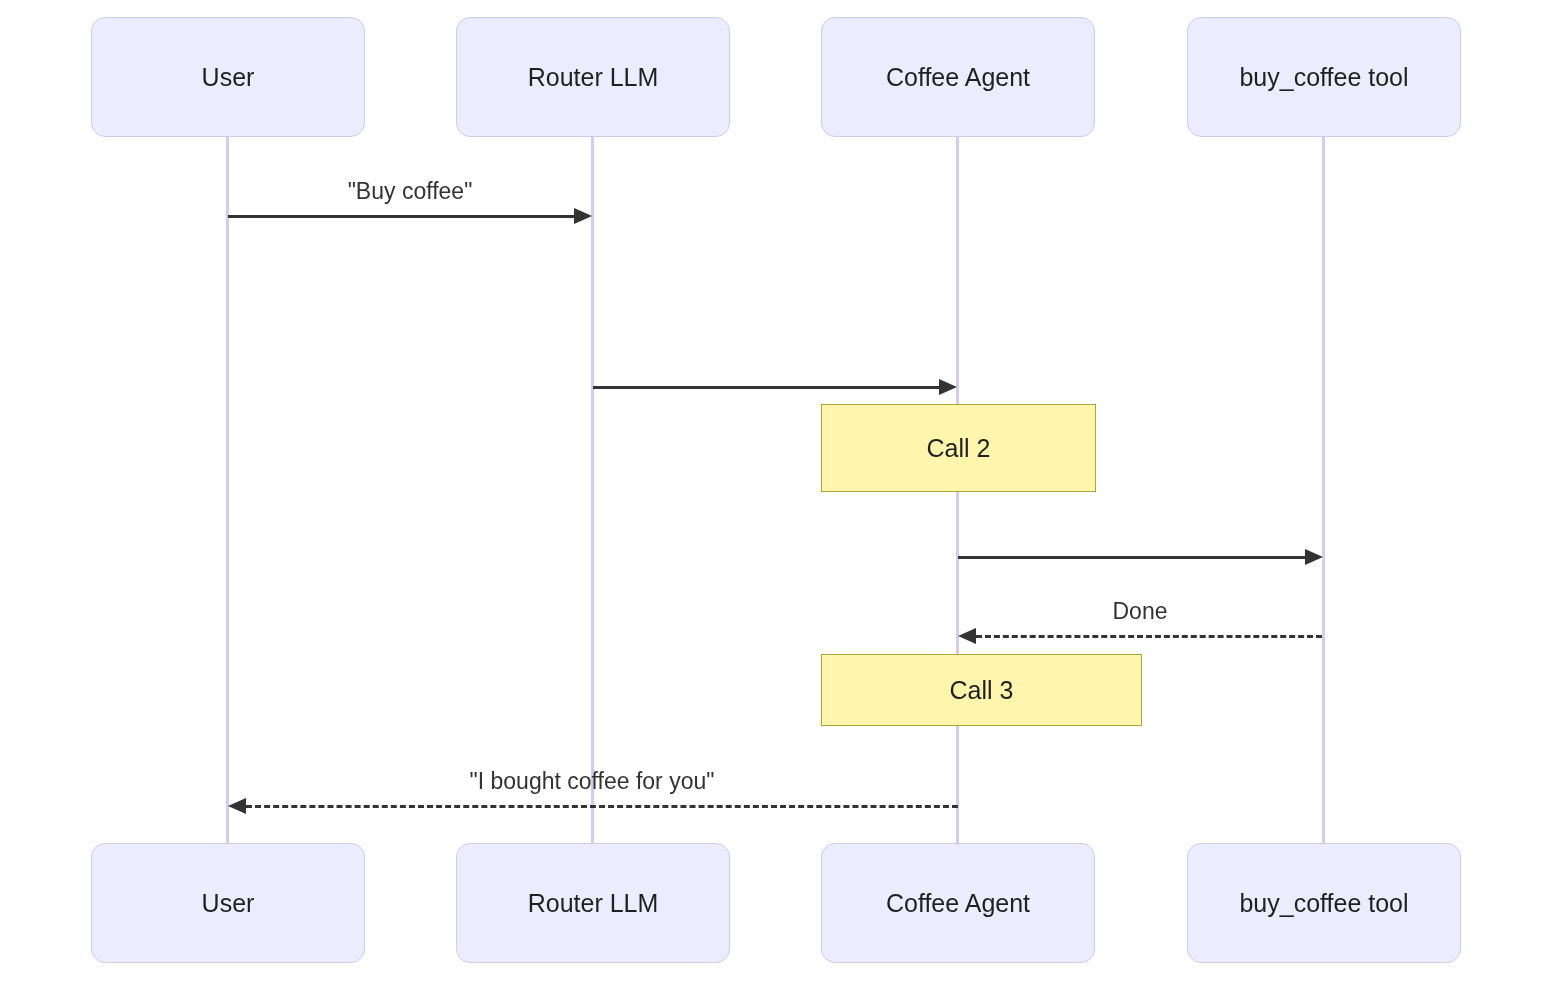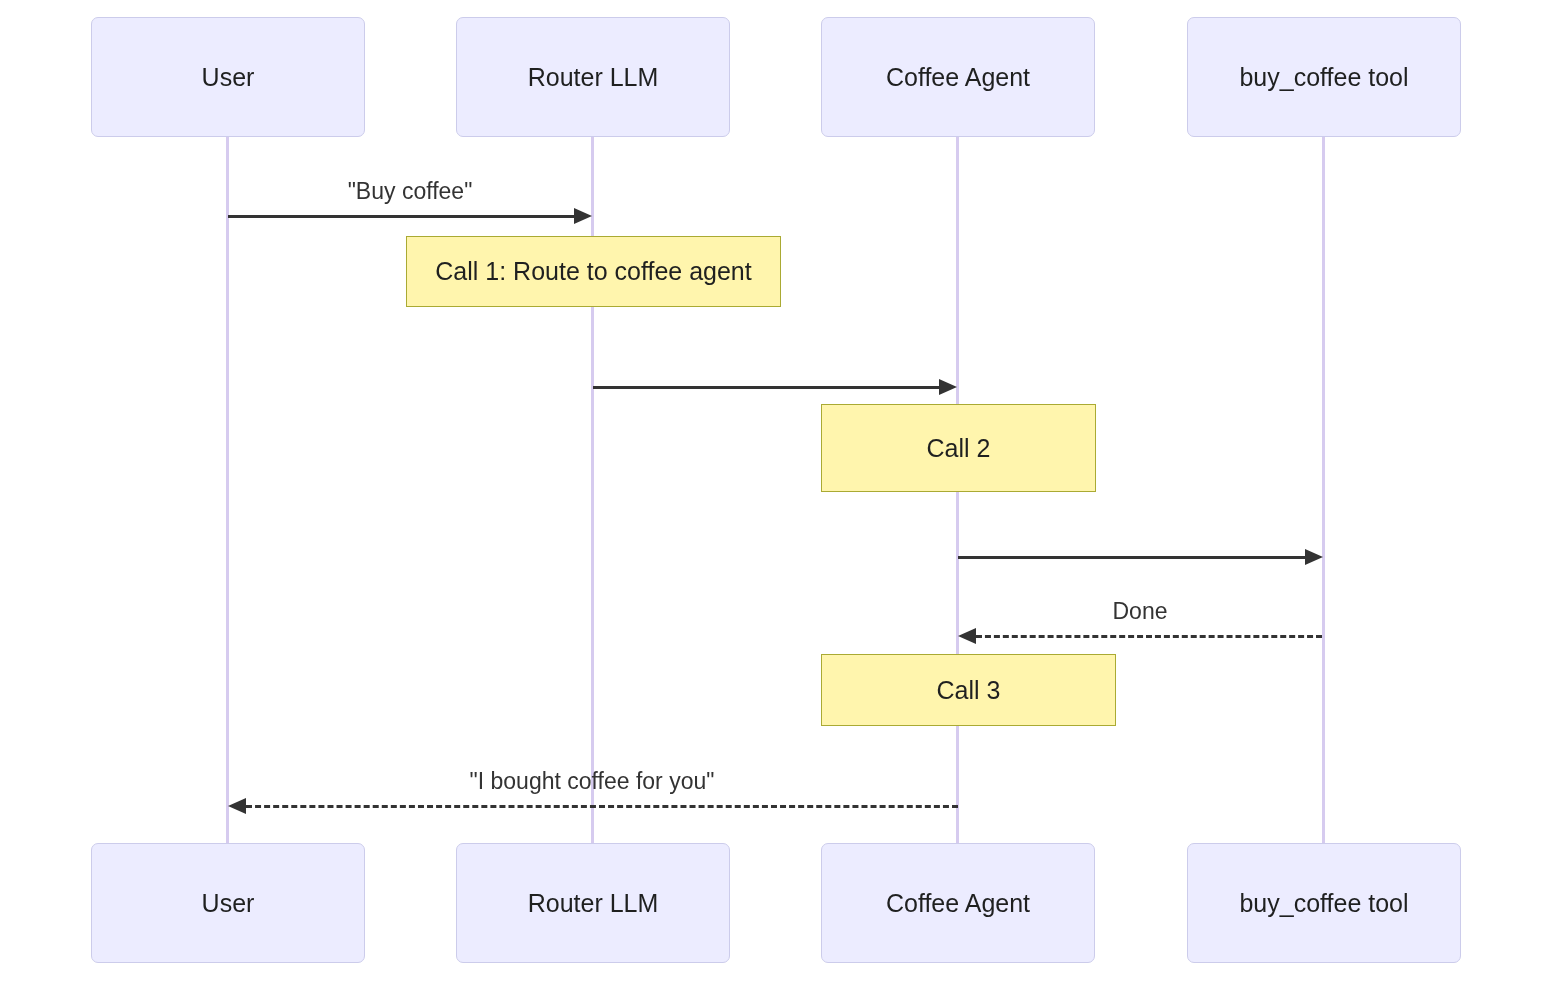--- a/index.html
+++ b/index.html
@@ -22,21 +22,21 @@
     height: 706px;
     background: var(--lifeline, #D6CBEF);
   }
   .actor {
     position: absolute;
     width: 274px;
     height: 120px;
     box-sizing: border-box;
     background: var(--actor-fill, #ECECFF);
     border: 1.5px solid var(--actor-border, #CCCCEB);
-    border-radius: 7px;
+    border-radius: 14px;
     display: flex;
     align-items: center;
     justify-content: center;
     font-size: 25px;
     color: var(--actor-text, #1F2020);
   }
   .actor.top { top: 17px; }
   .actor.bottom { top: 843px; }
   .msg-label {
     position: absolute;
@@ -97,39 +97,36 @@
     <span>Coffee Agent</span>
   </div>
   <div class="actor top" style="left:1187px">
     <span>buy_coffee tool</span>
   </div>
 
   <div class="msg-label" style="left:210px; top:176px">"Buy coffee"</div>
   <div class="msg-line solid" style="left:228px; top:215px; width:347px"></div>
   <div class="arrowhead right" style="left:574px; top:208px"></div>
 
-  <div class="note" style="left:406px; top:236px; width:375px; height:71px">
-    <span>Call 1: Route to coffee agent</span>
-  </div>
 
   <div class="msg-line solid" style="left:593px; top:386px; width:347px"></div>
   <div class="arrowhead right" style="left:939px; top:379px"></div>
 
   <div class="note" style="left:821px; top:404px; width:275px; height:88px">
     <span>Call 2</span>
   </div>
 
   <div class="msg-line solid" style="left:958px; top:556px; width:348px"></div>
   <div class="arrowhead right" style="left:1305px; top:549px"></div>
 
   <div class="msg-label" style="left:940px; top:596px">Done</div>
   <div class="msg-line dashed" style="left:976px; top:635px; width:346px"></div>
   <div class="arrowhead left" style="left:958px; top:628px"></div>
 
-  <div class="note" style="left:821px; top:654px; width:295px; height:72px">
+  <div class="note" style="left:821px; top:654px; width:321px; height:72px">
     <span>Call 3</span>
   </div>
 
   <div class="msg-label" style="left:392px; top:766px">"I bought coffee for you"</div>
   <div class="msg-line dashed" style="left:246px; top:805px; width:712px"></div>
   <div class="arrowhead left" style="left:228px; top:798px"></div>
 
   <div class="actor bottom" style="left:91px">
     <span>User</span>
   </div>

